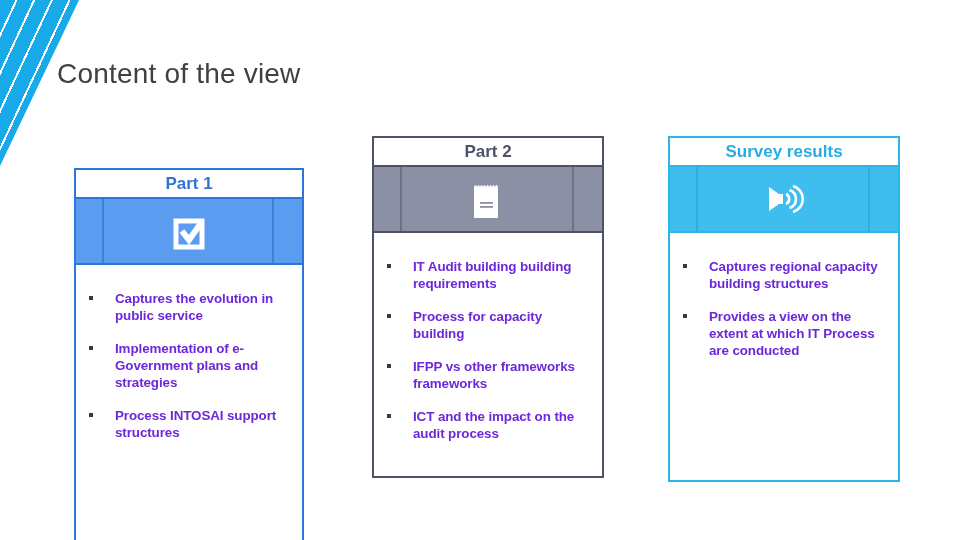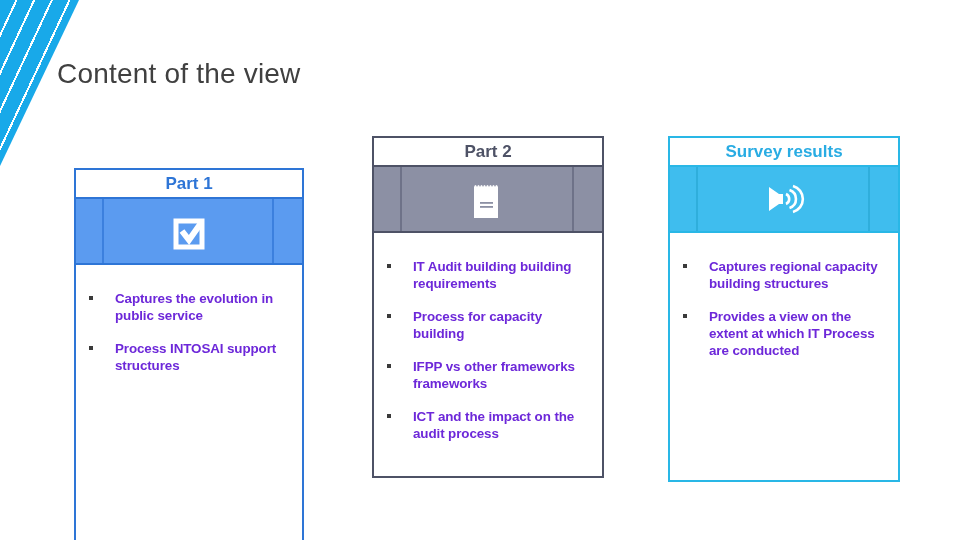--- a/index.html
+++ b/index.html
@@ -98,20 +98,21 @@
       <div class="band-divider-left"></div>
       <div class="band-divider-right"></div>
       <svg class="band-icon" width="42" height="42" viewBox="0 0 42 42">
         <rect x="8" y="11" width="26" height="26" fill="none" stroke="#ffffff" stroke-width="5"></rect>
         <path d="M14 21 L21 30 L33 13" fill="none" stroke="#ffffff" stroke-width="6"></path>
       </svg>
     </div>
     <div class="card-body">
       <ul class="bullets">
         <li>Captures the evolution in public service</li>
+        <li>Implementation of e-Government plans and strategies</li>
         <li>Process INTOSAI support structures</li>
       </ul>
     </div>
   </div>
 
   <div class="card card-1" style="--border: #4E5266; --band: #8C90A4; --divider: #6E7288; --title: #4E5266;">
     <div class="card-header">
       <span>Part 2</span>
     </div>
     <div class="card-band">

